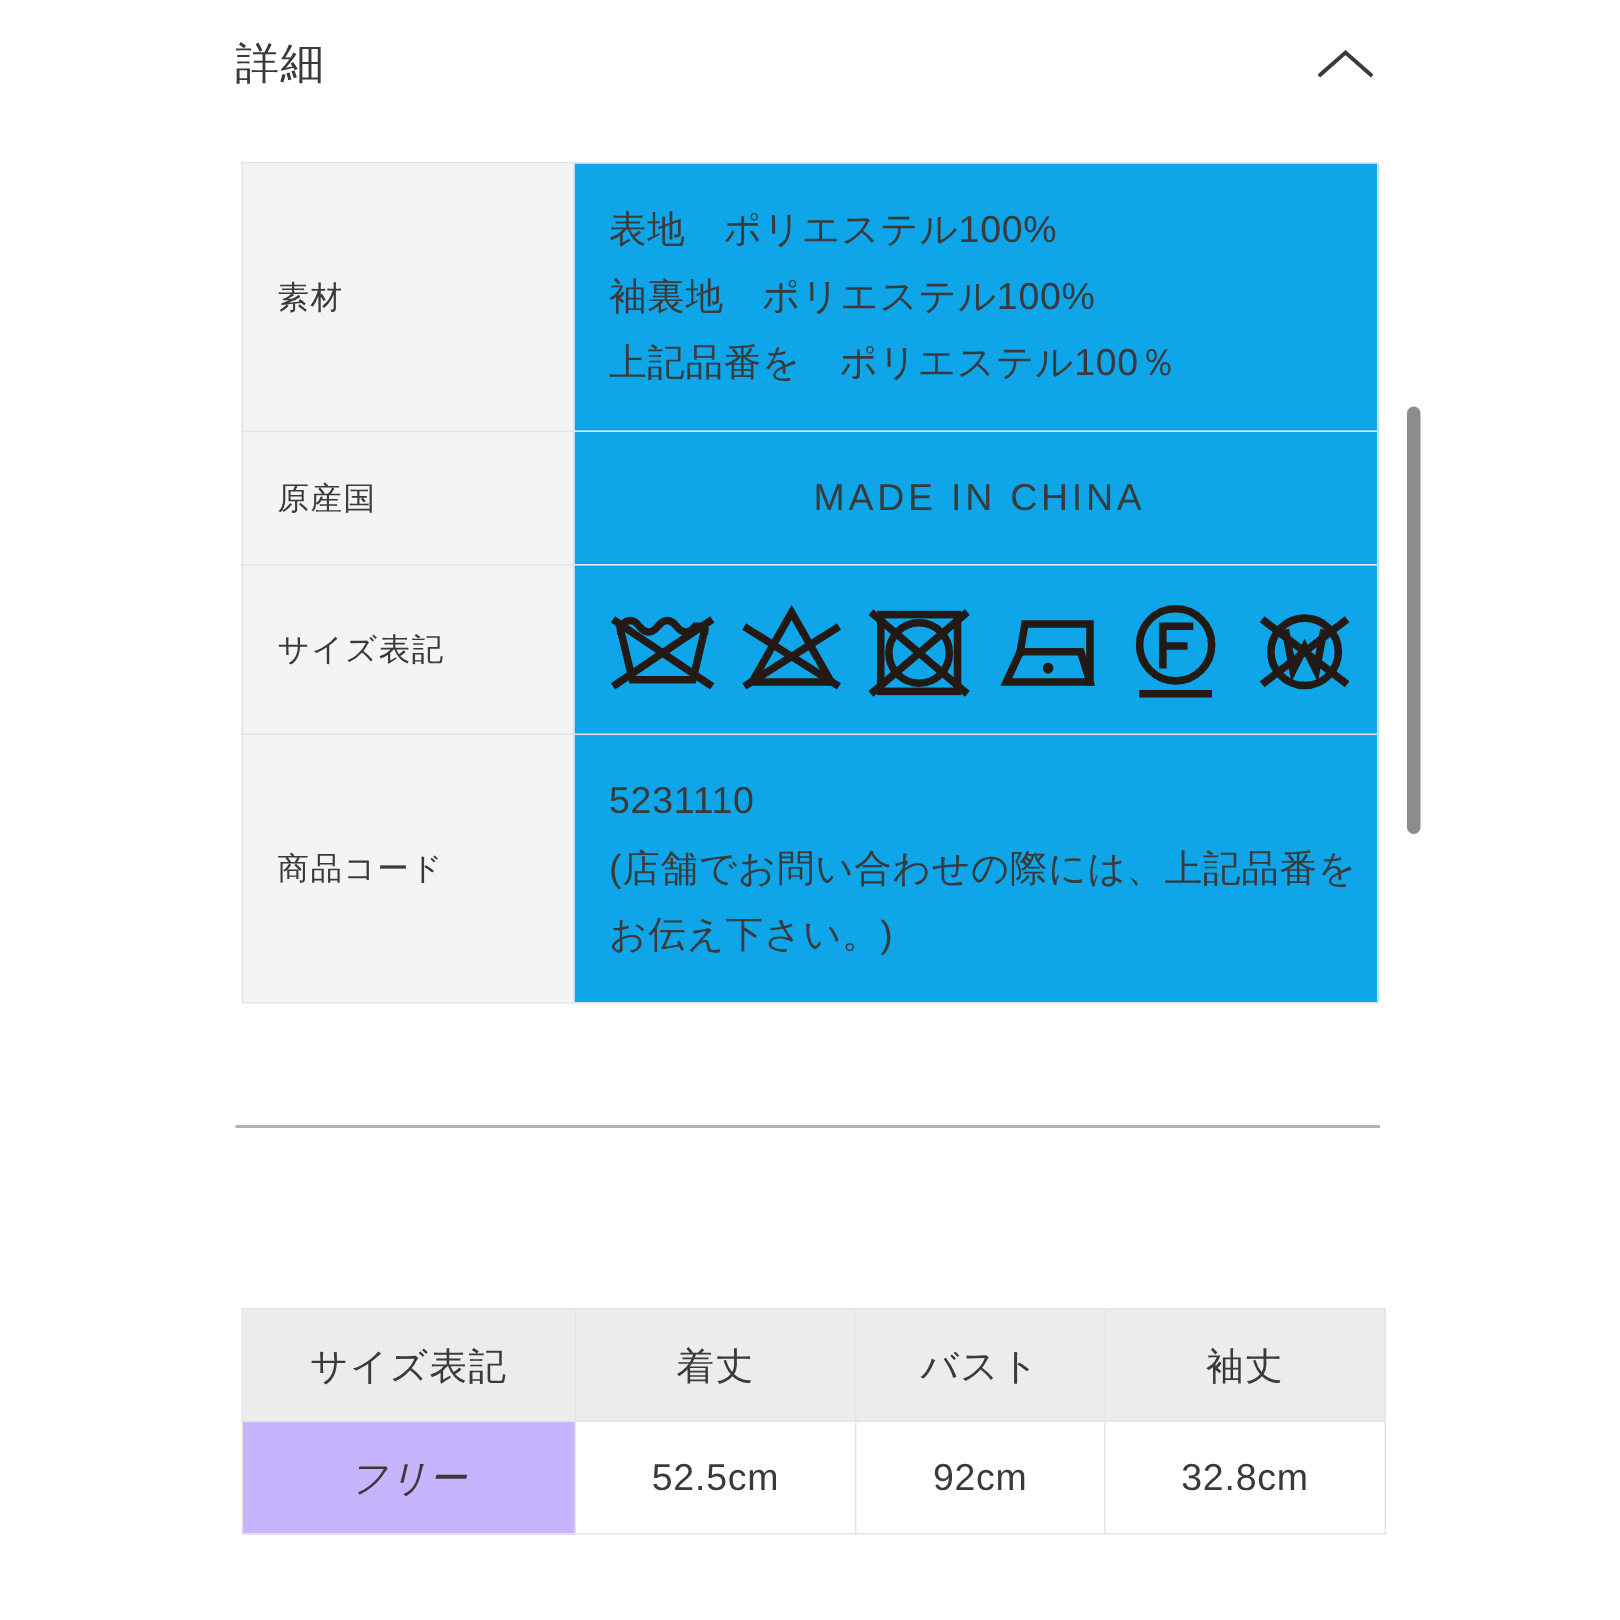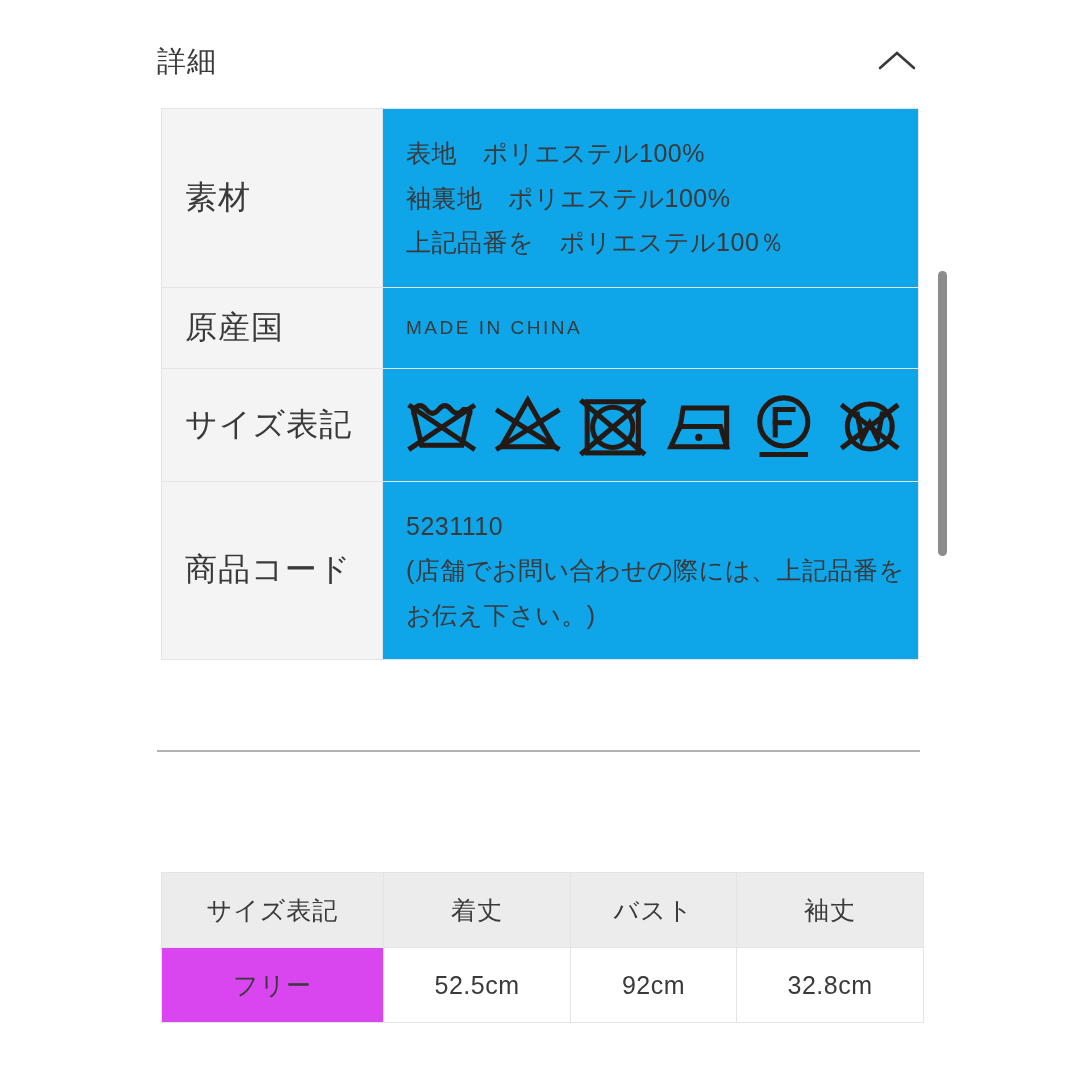--- a/index.html
+++ b/index.html
@@ -40,21 +40,20 @@
 
   
   .section-header {
     position: absolute;
     left: 157px;
     width: 763px;
     height: 46px;
     display: flex;
     align-items: center;
     justify-content: space-between;
-    margin-top: 18px;
   }
   .section-title {
     font-size: 29px;
     color: #3a3a3a;
     letter-spacing: 1px;
     line-height: 1;
   }
   .chevron {
     width: 46px;
     height: 30px;
@@ -79,35 +78,36 @@
   
   #detail-table {
     left: 161px;
     top: 108px;
     width: 758px;
   }
   #detail-table td.label {
     width: 197px;
     background: #f4f4f4;
     color: #3a3a3a;
-    font-size: 32px;
+    font-size: 21px;
     letter-spacing: 1px;
     padding: 18px 0 18px 23px;
   }
   #detail-table td.value {
     background: #0ea5e9;
     color: #3a3a3a;
     font-size: 25px;
     letter-spacing: 0.5px;
     padding: 22px 18px 22px 23px;
     line-height: 1.78;
   }
   #detail-table td.value.latin {
     letter-spacing: 2.5px;
-    font-size: 19px;
+    font-size: 25px;
+    text-align: center;
   }
   .value-line { display: block; white-space: pre; }
 
   
   td.care-cell {
     padding: 14px 10px 14px 20px !important;
   }
   .care-row {
     display: flex;
     align-items: center;
@@ -131,22 +131,23 @@
   }
   #size-table td {
     font-size: 25px;
     text-align: center;
     height: 74px;
     color: #3a3a3a;
     letter-spacing: 0.5px;
     background: #ffffff;
   }
   #size-table td.rowhead {
-    background: #d946ef;
-    letter-spacing: 1px;
+    background: #c4b5fd;
+    letter-spacing: 1px;
+    font-style: italic;
   }
   .col-0 { width: 221px; }
   .col-1 { width: 186px; }
   .col-2 { width: 165px; }
   .col-3 { width: 186px; }
 
   
   .divider {
     position: absolute;
     left: 157px;

